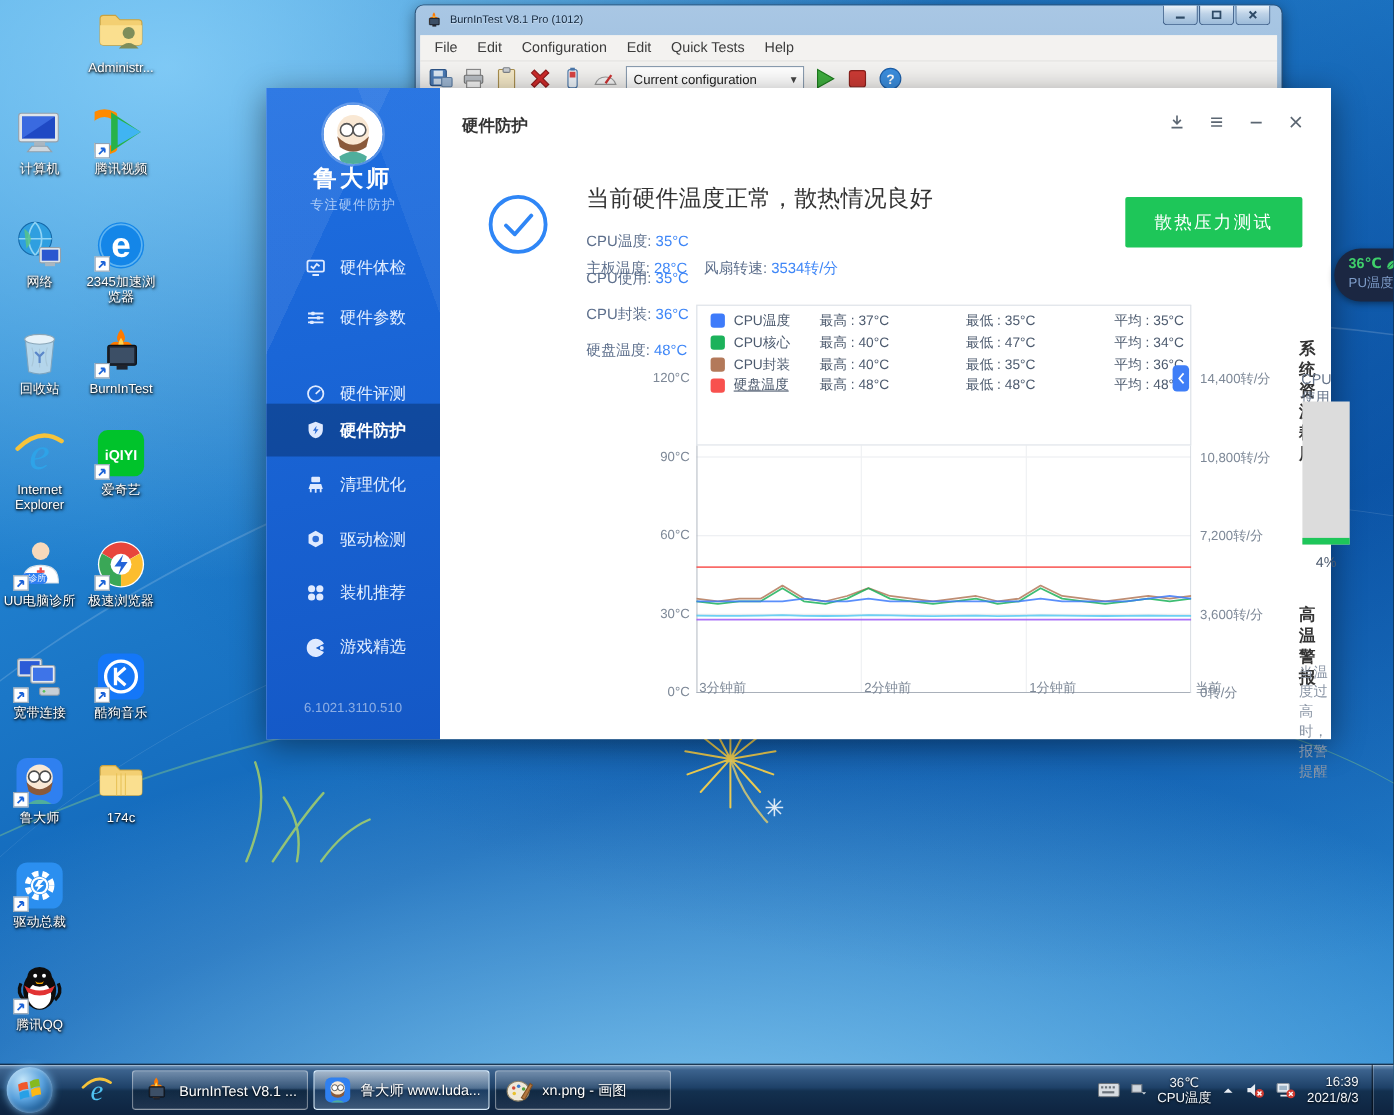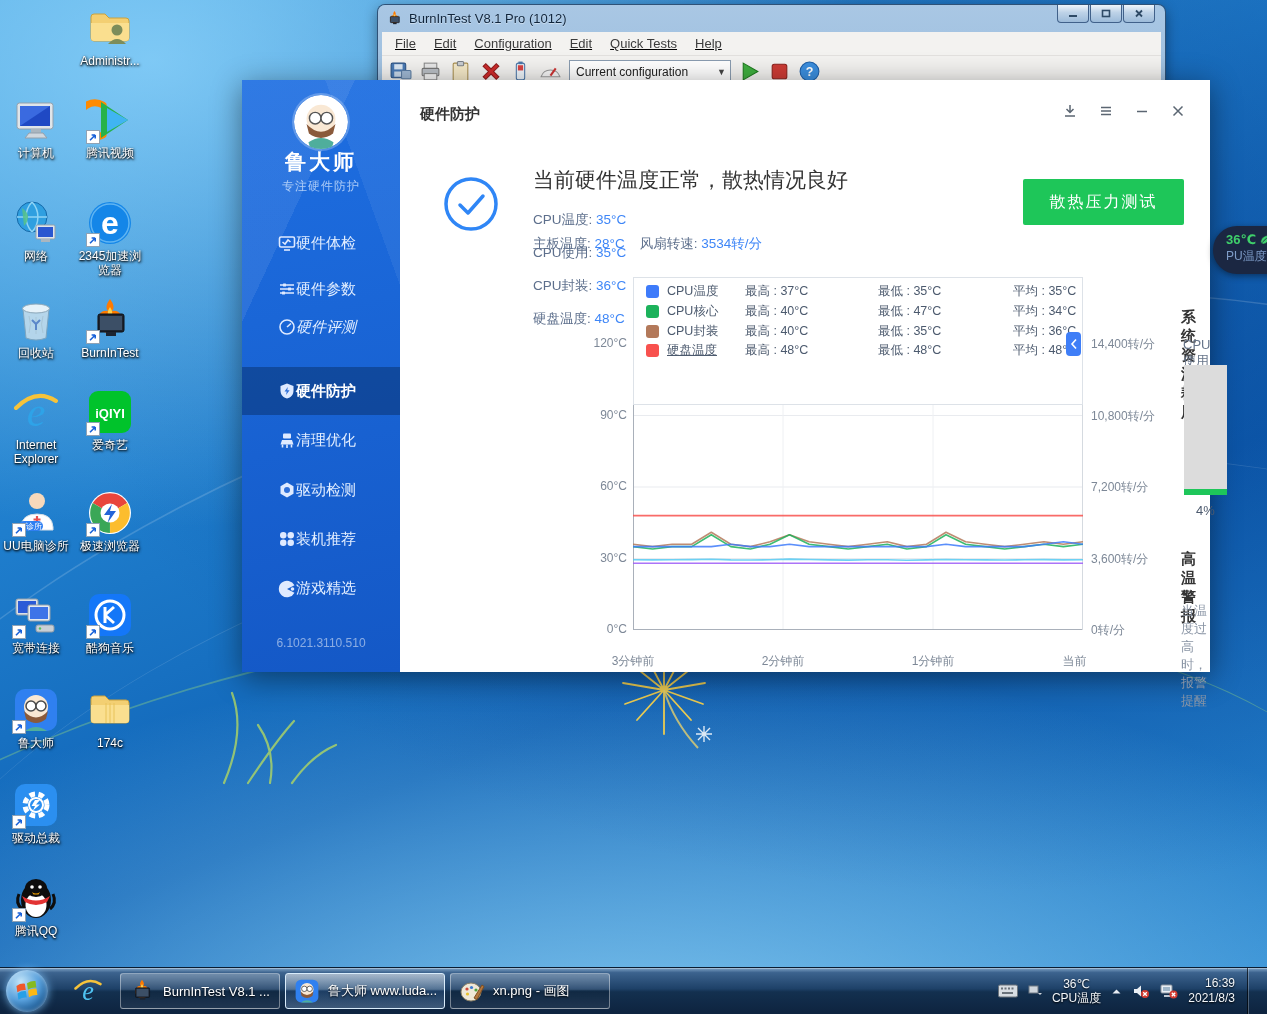--- a/index.html
+++ b/index.html
@@ -26,27 +26,27 @@
   .sc-badge{position:absolute;left:0;bottom:0;width:14px;height:14px;background:#fff;border:1px solid #8fa2b5;box-sizing:border-box;}
   .sc-badge svg{width:100%;height:100%;display:block;}
 
   
   .bit-win{position:absolute;left:378px;top:5px;width:787px;height:520px;z-index:5;border-radius:7px 7px 0 0;
     background:linear-gradient(#a9c7e4,#7ba6d0 60%,#6f9cc9);
     box-shadow:0 0 0 1px #2f5277,0 4px 14px rgba(0,0,0,.45);}
   .bit-title{height:27px;display:flex;align-items:center;padding-left:8px;gap:6px;}
   .bit-ico{width:17px;height:17px;}
   .bit-ico svg{width:100%;height:100%;}
-  .bit-title-text{font-size:13px;color:#10253c;text-shadow:0 1px 1px rgba(255,255,255,.5);}
+  .bit-title-text{font-size:10px;color:#10253c;text-shadow:0 1px 1px rgba(255,255,255,.5);}
   .bit-btns{position:absolute;top:0;right:10px;display:flex;}
   .bit-btn{width:30px;height:17px;margin-left:1px;border:1px solid #41618a;border-top:none;border-radius:0 0 4px 4px;
     background:linear-gradient(#eef5fb,#bdd2e7 45%,#9cbbd9);display:flex;align-items:center;justify-content:center;cursor:pointer;}
   .bit-btn svg{width:10px;height:9px;}
   .bit-body{position:absolute;left:4px;right:4px;top:27px;bottom:0;background:#f0efed;overflow:hidden;}
-  .bit-menubar{height:23px;display:flex;align-items:center;padding-left:4px;background:#f3f2f0;border-bottom:1px solid #e2e0de;text-decoration:underline;}
+  .bit-menubar{height:23px;display:flex;align-items:flex-start;padding-left:4px;background:#f3f2f0;border-bottom:1px solid #e2e0de;}
   .bit-menu-item{padding:3px 9px;font-size:13px;color:#3c3c3c;cursor:pointer;}
   .bit-toolbar{height:31px;display:flex;align-items:center;gap:7px;padding-left:7px;background:#f3f2f0;border-bottom:1px solid #d8d6d4;}
   .bit-tool{width:23px;height:23px;cursor:pointer;}
   .bit-tool svg{width:100%;height:100%;}
   .bit-combo{width:150px;height:21px;background:#fff;border:1px solid #8a9cb0;display:flex;align-items:center;
     justify-content:space-between;padding:0 4px 0 6px;font-size:12px;color:#222;cursor:pointer;}
   .bit-combo .arr{font-size:9px;color:#444;}
   .bit-content{height:100%;background:#f0efed;}
 
   
@@ -54,21 +54,21 @@
     box-shadow:0 6px 28px rgba(0,0,0,.45);}
   .ld-side{position:absolute;left:0;top:0;width:158px;height:100%;overflow:hidden;
     background:
       linear-gradient(115deg,rgba(255,255,255,.08) 0 26%,rgba(255,255,255,0) 26%),
       linear-gradient(250deg,rgba(255,255,255,.06) 0 20%,rgba(255,255,255,0) 20%),
       linear-gradient(168deg,#1e6fe2,#1458c6);}
   .ld-avatar{position:absolute;left:52px;top:15px;width:54px;height:54px;border-radius:50%;overflow:hidden;box-shadow:0 0 0 2px rgba(255,255,255,.25);}
   .ld-avatar svg{width:100%;height:100%;}
   .ld-appname{position:absolute;left:0;top:68px;width:100%;text-align:center;color:#fff;font-size:21px;font-weight:bold;letter-spacing:3px;}
   .ld-tag{position:absolute;left:0;top:98px;width:100%;text-align:center;color:rgba(215,232,255,.75);font-size:12px;letter-spacing:1px;}
-  .ld-nav-item{position:absolute;left:0;width:100%;height:48px;display:flex;align-items:center;padding-left:36px;
+  .ld-nav-item{position:absolute;left:0;width:100%;height:48px;display:flex;align-items:center;gap:13px;padding-left:36px;
     box-sizing:border-box;color:#e2eeff;font-size:15px;cursor:pointer;}
   .ld-nav-item.active{background:rgba(7,42,94,.45);color:#fff;font-weight:bold;}
   .ld-nav-ic{width:18px;height:18px;display:inline-block;}
   .ld-nav-ic svg{width:100%;height:100%;}
   .ld-ver{position:absolute;left:0;top:556px;width:100%;text-align:center;color:rgba(255,255,255,.5);font-size:12px;}
 
   .ld-main{position:absolute;left:158px;top:0;right:0;bottom:0;}
   .ld-header-title{position:absolute;left:20px;top:25px;font-size:15px;font-weight:bold;color:#333;}
   .ld-ctrls{position:absolute;top:23px;right:24px;display:flex;gap:20px;}
   .ld-ctrl{width:16px;height:16px;cursor:pointer;}
@@ -82,21 +82,21 @@
   .sv{color:#3e86f7;}
 
   .ld-btn-test{position:absolute;left:623px;top:99px;width:161px;height:46px;background:#1ec659;color:#fff;
     font-size:16px;letter-spacing:2px;display:flex;align-items:center;justify-content:center;border-radius:2px;cursor:pointer;}
 
   .chart-wrap{position:absolute;left:233px;top:197px;width:450px;height:353px;}
   .chart-wrap svg.plot{position:absolute;left:0;top:0;}
   .ax{position:absolute;font-size:12px;color:#7d8897;white-space:nowrap;}
   .ax-l{left:-62px;width:56px;text-align:right;}
   .ax-r{left:458px;width:90px;text-align:left;}
-  .ax-x{top:376px;transform:translateX(-50%);}
+  .ax-x{top:340px;transform:translateX(-50%);margin-left:24px;}
   .ld-legend{position:absolute;left:0;top:0;width:450px;height:128px;box-sizing:border-box;background:rgba(255,255,255,.97);
     border:1px solid #dde2e8;padding-top:4px;z-index:3;}
   .lg-row{display:grid;grid-template-columns:33px 78px 133px 135px auto;align-items:center;height:19.7px;font-size:12.5px;color:#4c5a6e;}
   .lg-sw{width:13px;height:13px;border-radius:3px;margin-left:12px;}
   .lg-nm.u{text-decoration:underline;cursor:pointer;}
   .ld-collapse{position:absolute;left:433px;top:55px;width:15px;height:24px;background:#3f7ef7;border-radius:4px;
     display:flex;align-items:center;justify-content:center;z-index:4;cursor:pointer;}
   .ld-collapse svg{width:8px;height:12px;}
 
   .res-title{position:absolute;left:781px;top:228px;font-size:15px;font-weight:bold;color:#333;}
@@ -523,21 +523,21 @@
           </div>
           <div class="ld-nav-item" style="top: 185px;">
             <span class="ld-nav-ic"><svg viewBox="0 0 18 18" stroke="#dfeaff" stroke-width="1.6" fill="none">
                 <path d="M2 5h14M2 9h14M2 13h14"></path>
                 <rect x="5" y="3.5" width="3" height="3" rx=".5" fill="#dfeaff" stroke="none"></rect>
                 <rect x="10" y="7.5" width="3" height="3" rx=".5" fill="#dfeaff" stroke="none"></rect>
                 <rect x="4" y="11.5" width="3" height="3" rx=".5" fill="#dfeaff" stroke="none"></rect>
               </svg></span>
             <span>硬件参数</span>
           </div>
-          <div class="ld-nav-item" style="top: 223px; font-style: italic;">
+          <div class="ld-nav-item" style="top: 254px;">
             <span class="ld-nav-ic"><svg viewBox="0 0 18 18" fill="none" stroke="#dfeaff" stroke-width="1.6">
                 <circle cx="9" cy="9" r="7"></circle>
                 <path d="M9 9 L13 5.5"></path>
               </svg></span>
             <span>硬件评测</span>
           </div>
           <div class="ld-nav-item active" style="top: 287.2px;">
             <span class="ld-nav-ic"><svg viewBox="0 0 18 18">
                 <path d="M9 1.5 L15.5 4 V8.5 C15.5 13 12.8 15.5 9 16.5 C5.2 15.5 2.5 13 2.5 8.5 V4 Z" fill="#dfeaff"></path>
                 <path d="M9.8 5 L6.5 9.5 H8.7 L8 13 L11.6 8.2 H9.3 Z" fill="#2f6fd8"></path>

